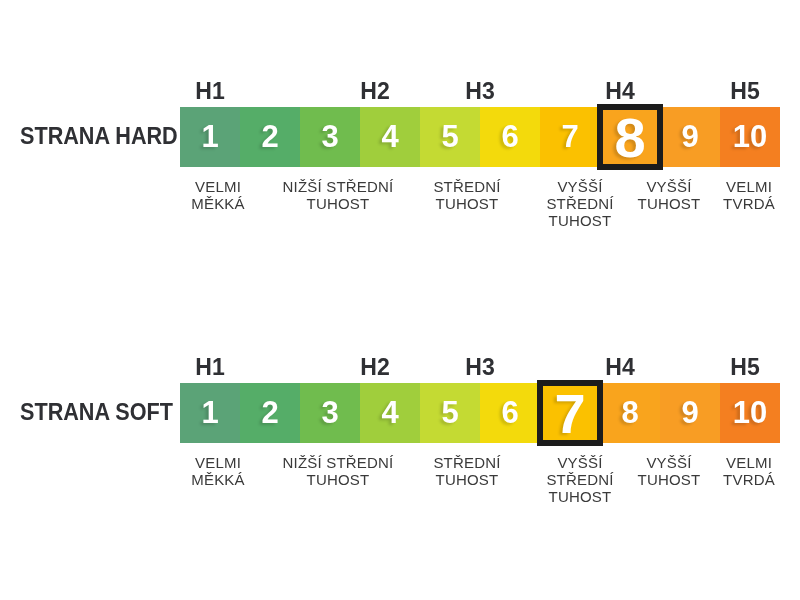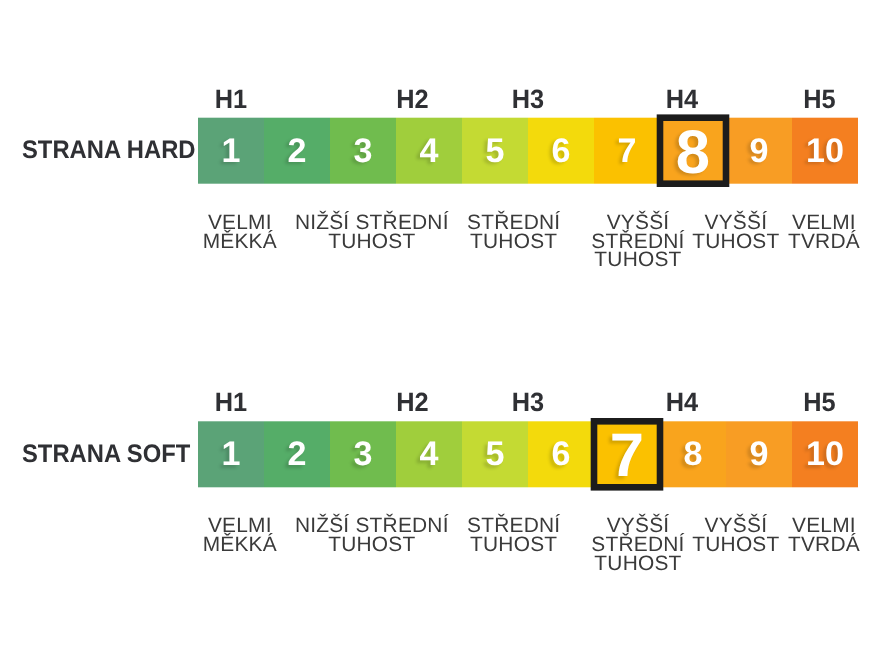--- a/index.html
+++ b/index.html
@@ -35,22 +35,22 @@
     text-shadow:-3px 2px 3px rgba(0,0,0,0.16);
   }
   .num.big { font-size:56px; }
   .hbox {
     position:absolute; top:-3px; width:66px; height:66px;
     border:6px solid #1c1c1c; box-sizing:border-box; z-index:2;
   }
 
   .descriptors { position:absolute; left:180px; top:102px; width:600px; height:60px; }
   .desc {
-    position:absolute; top:16px; transform:translateX(-50%);
-    text-align:center; font-size:19px; line-height:17px;
+    position:absolute; top:0; transform:translateX(-50%);
+    text-align:center; font-size:15px; line-height:17px;
     color:#3a3a3a; letter-spacing:0.2px; white-space:nowrap;
   }
   .d0{left:38px} .d1{left:158px} .d2{left:287px} .d3{left:400px} .d4{left:489px} .d5{left:569px}
 </style>
 </head>
 <body>
 
 <div>
 
   <section id="row-hard" class="row-block">

